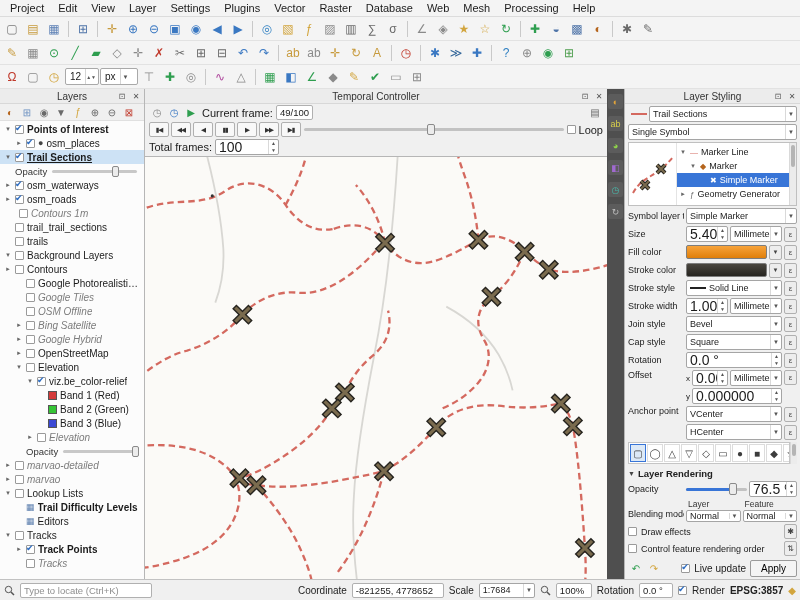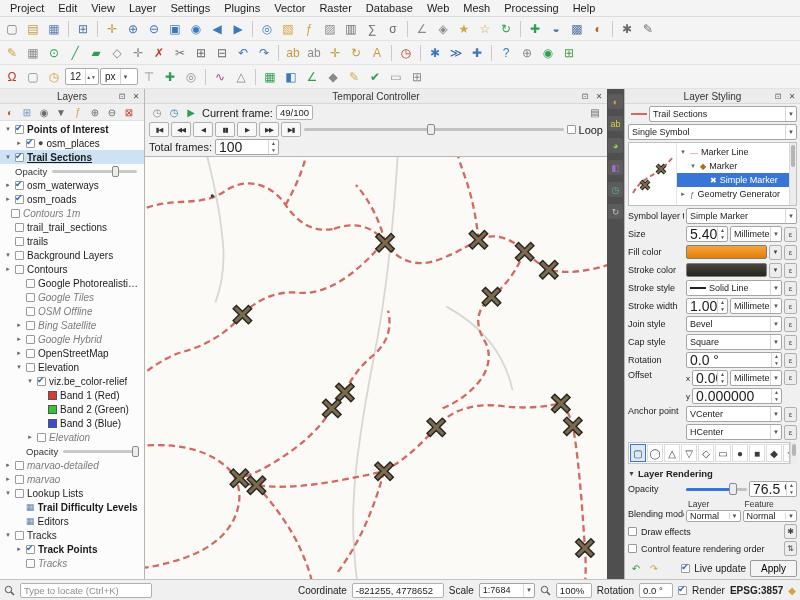--- a/index.html
+++ b/index.html
@@ -262,21 +262,21 @@
           <div class="tree-row" style="padding-left: 4px;">
             <span class="exp">▸</span>
             <span class="cb checked"></span>
             <span class="t-label">osm_waterways</span>
           </div>
           <div class="tree-row" style="padding-left: 4px;">
             <span class="exp">▸</span>
             <span class="cb checked"></span>
             <span class="t-label">osm_roads</span>
           </div>
-          <div class="tree-row" style="padding-left: 0;">
+          <div class="tree-row" style="padding-left: 8px;">
             <span class="exp"></span>
             <span class="cb"></span>
             <span class="t-label italic">Contours 1m</span>
           </div>
           <div class="tree-row" style="padding-left: 4px;">
             <span class="exp"></span>
             <span class="cb"></span>
             <span class="t-label">trail_trail_sections</span>
           </div>
           <div class="tree-row" style="padding-left: 4px;">

